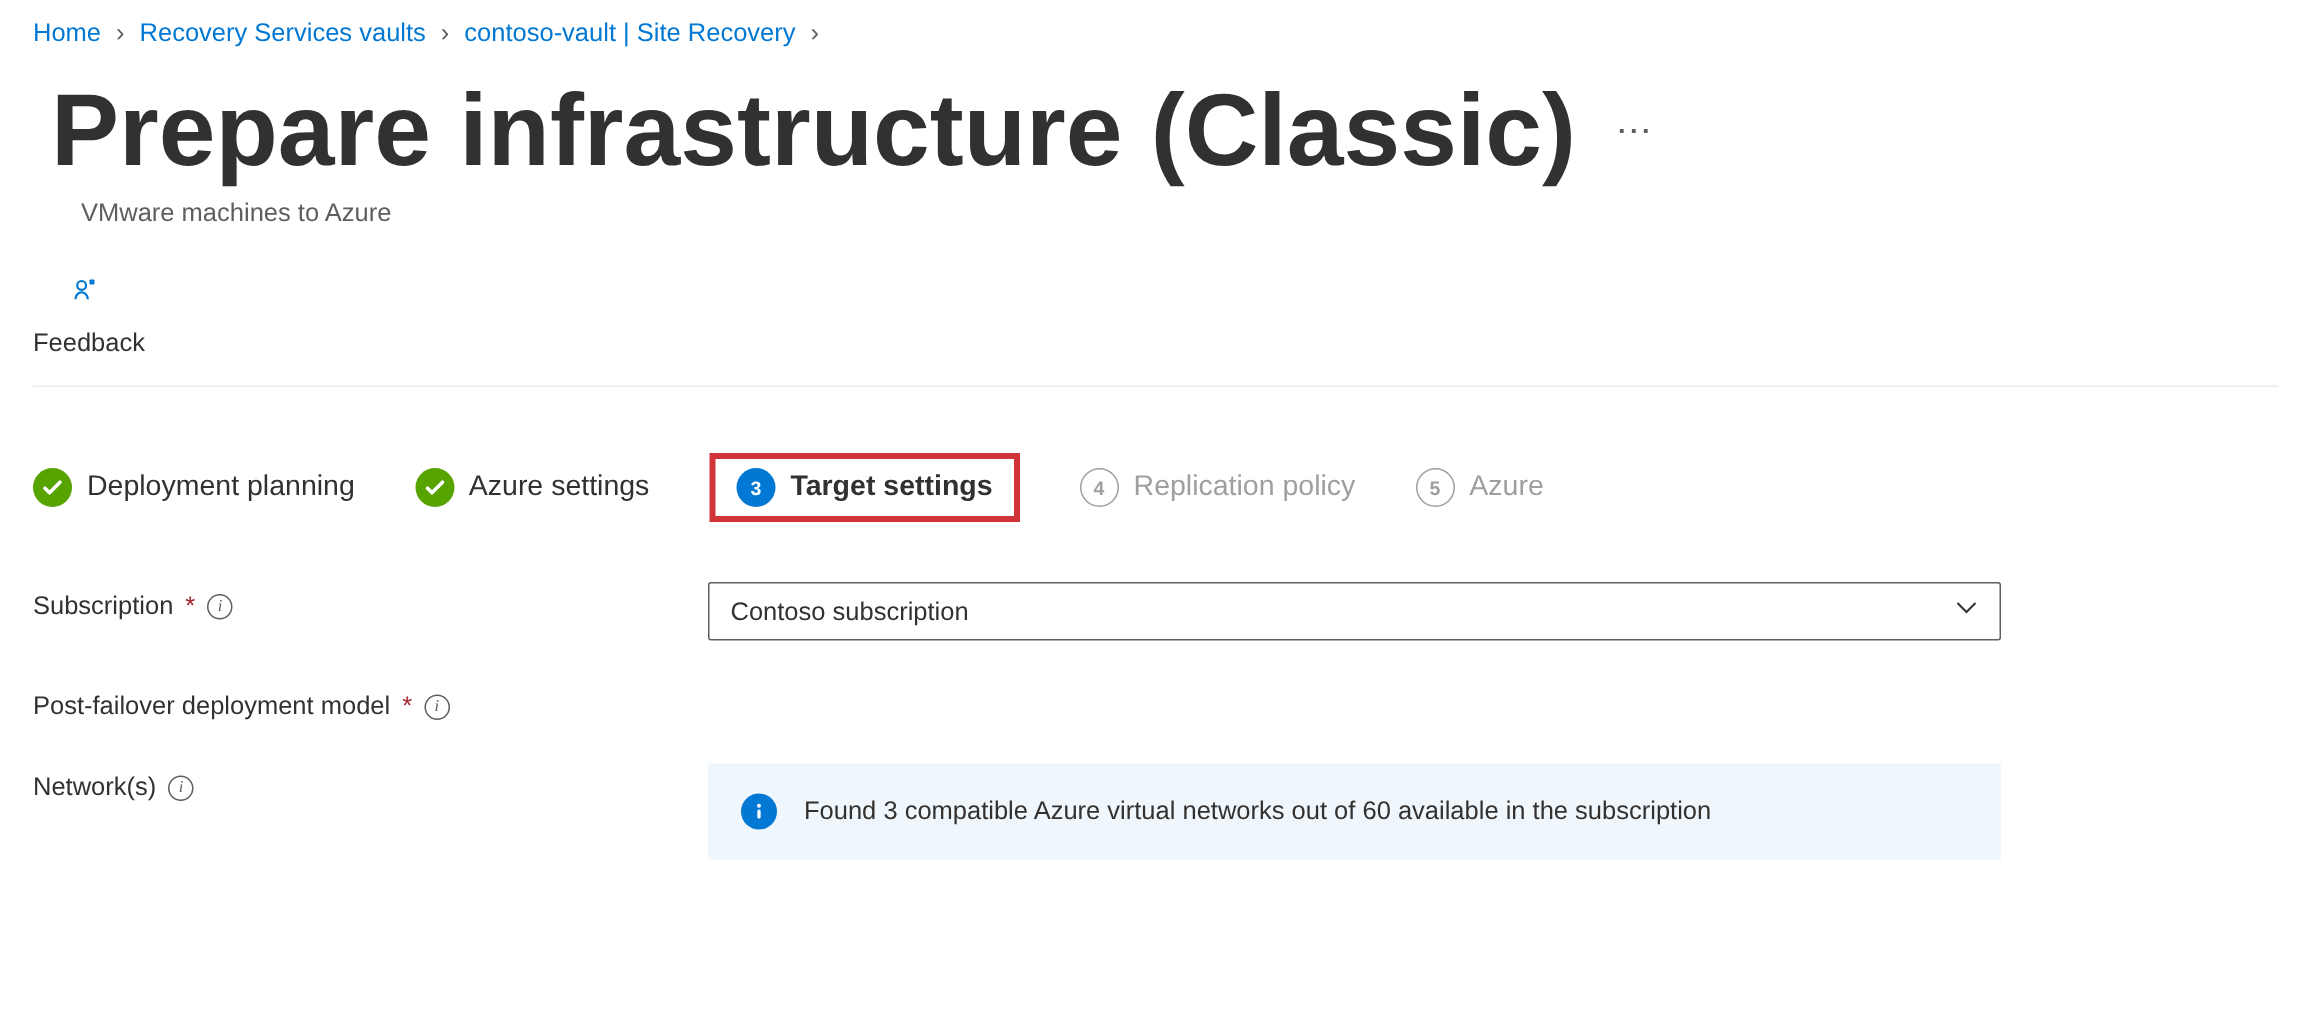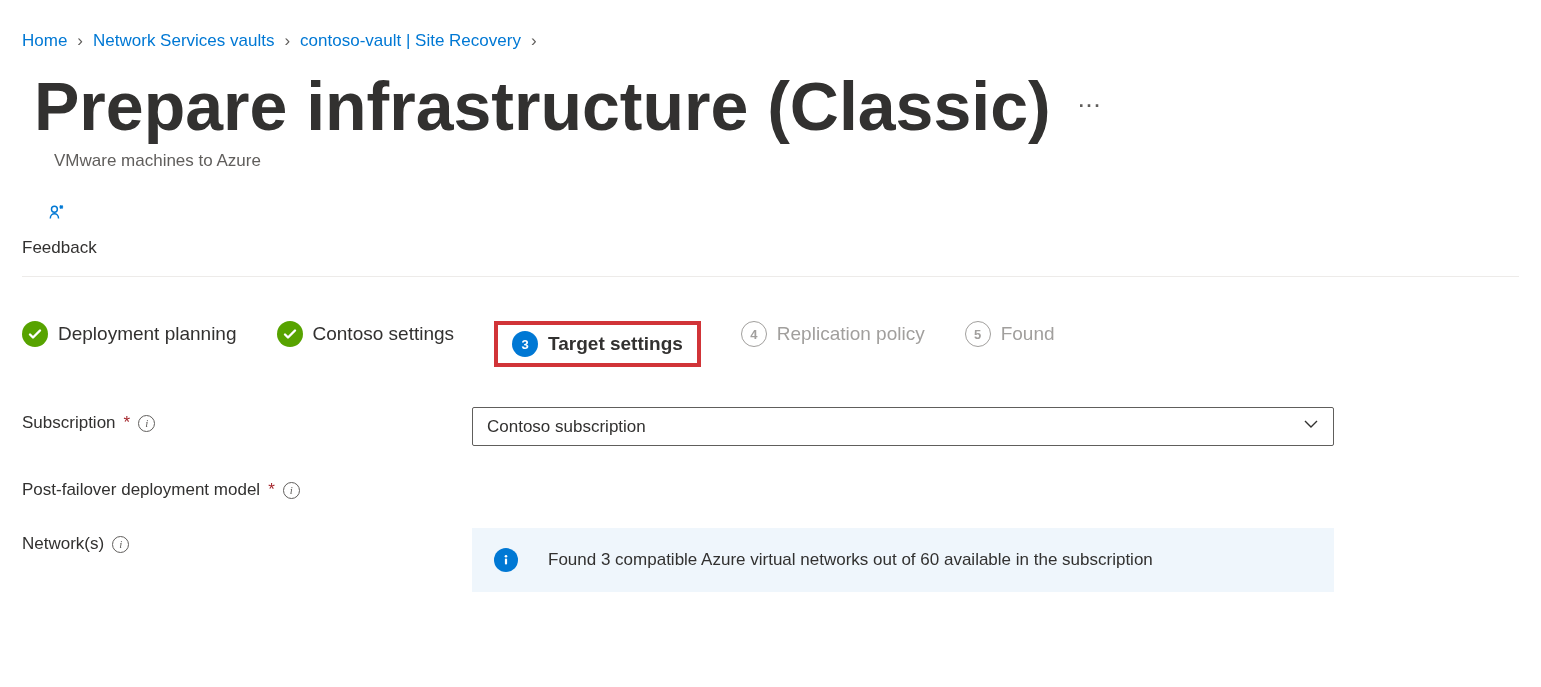--- a/index.html
+++ b/index.html
@@ -9,21 +9,20 @@
       color: #323130;
       padding: 12px 22px;
       font-size: 14px;
     }
     .breadcrumb {
       display: flex;
       align-items: center;
       gap: 10px;
       font-size: 17px;
       margin-bottom: 16px;
-      margin-top: 19px;
     }
     .breadcrumb a { color: #0078d4; text-decoration: none; cursor: pointer; }
     .bc-sep { color: #605e5c; }
     .page-title {
       font-size: 34px;
       font-weight: 600;
       color: #323130;
       display: flex;
       align-items: center;
       gap: 28px;
@@ -41,21 +40,21 @@
       align-items: center;
       gap: 10px;
       font-size: 17px;
       color: #323130;
       cursor: pointer;
       flex-direction: column;
     }
     .feedback-icon { color: #0078d4; }
     .steps {
       display: flex;
-      align-items: flex-start;
+      align-items: center;
       gap: 40px;
       margin-top: 44px;
       margin-bottom: 40px;
       flex-wrap: wrap;
     }
     .step {
       display: inline-flex;
       align-items: center;
       gap: 10px;
       font-size: 19px;
@@ -135,21 +134,21 @@
       justify-content: space-between;
       cursor: pointer;
       background: #fff;
     }
     .chevron svg { width: 16px; height: 16px; }
     .info-banner {
       background: #eff6fc;
       padding: 20px 22px;
       display: flex;
       align-items: center;
-      gap: 30px;
+      gap: 18px;
       font-size: 17px;
       color: #323130;
     }
     .info-banner-icon {
       width: 24px; height: 24px;
       border-radius: 50%;
       background: #0078d4;
       color: #fff;
       display: inline-flex;
       align-items: center;
@@ -157,21 +156,21 @@
       flex-shrink: 0;
     }
     .info-banner-icon svg { width: 14px; height: 14px; }
   </style>
 </head>
 <body>
 
 <nav class="breadcrumb">
   <a>Home</a>
   <span class="bc-sep">›</span>
-  <a>Network Services vaults</a>
+  <a>Recovery Services vaults</a>
   <span class="bc-sep">›</span>
   <a>contoso-vault | Site Recovery</a>
   <span class="bc-sep">›</span>
 </nav>
 
 <div class="page-title">
   <h1>Prepare infrastructure (Classic)</h1>
   <span class="more-dots">···</span>
 </div>
 <div class="subtitle">VMware machines to Azure</div>
@@ -197,33 +196,33 @@
         </svg>
     </span>
     <span class="label">Deployment planning</span>
   </div>
   <div class="step step-done">
     <span class="check-circle">
       <svg viewBox="0 0 16 16">
           <path d="M3 8.5l3 3L13 4.5" stroke="#fff" stroke-width="2.4" fill="none" stroke-linecap="round" stroke-linejoin="round"></path>
         </svg>
     </span>
-    <span class="label">Contoso settings</span>
+    <span class="label">Azure settings</span>
   </div>
   <div class="step step-current">
     <span class="num-circle-filled">3</span>
     <span class="label">Target settings</span>
   </div>
   <div class="step step-pending">
     <span class="num-circle-outline">4</span>
     <span class="label">Replication policy</span>
   </div>
   <div class="step step-pending">
     <span class="num-circle-outline">5</span>
-    <span class="label">Found</span>
+    <span class="label">Azure</span>
   </div>
 </div>
 
 <div class="form">
 
   <div class="form-row">
     <div class="form-label">
       <span>Subscription</span>
       <span class="required">*</span>
       <span class="info-icon">i</span>

